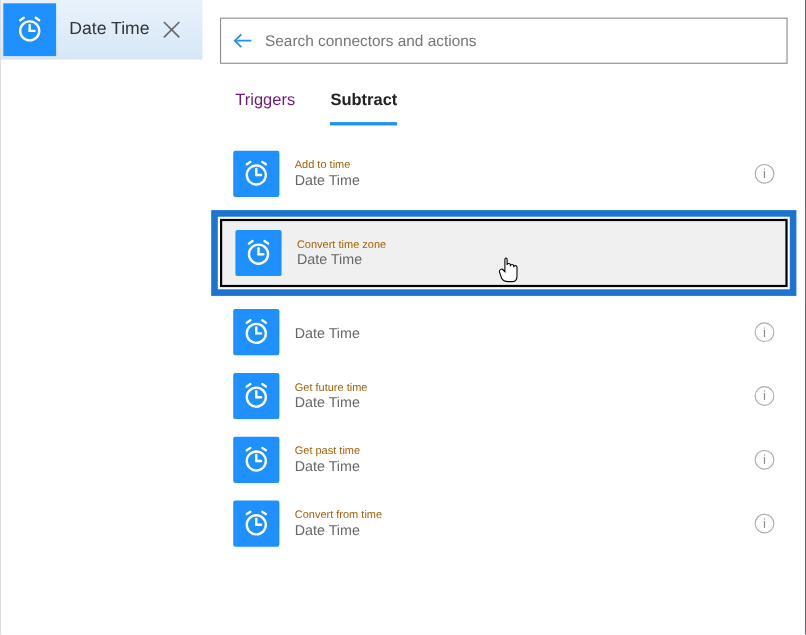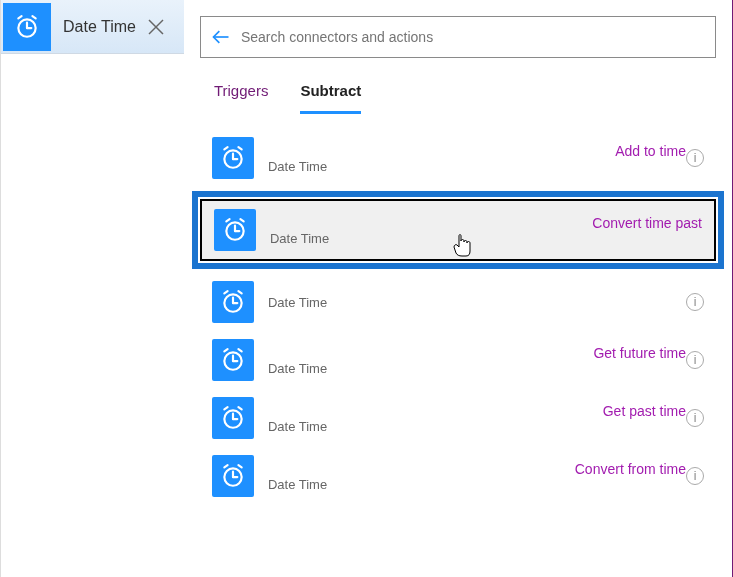--- a/index.html
+++ b/index.html
@@ -13,21 +13,21 @@
   .search { display: flex; align-items: center; border: 1px solid #8a8a8a; height: 42px; padding: 0 10px; margin-bottom: 10px; }
   .back-icon { color: #1e90ff; margin-right: 10px; display: flex; align-items: center; cursor: pointer; }
   .search input { border: none; outline: none; font-size: 14px; flex: 1; color: #333; background: transparent; }
   .tabs { display: flex; gap: 32px; padding: 6px 14px 0 14px; border-bottom: 1px solid transparent; }
   .tab { font-size: 15px; color: #701a75; padding: 8px 0 12px 0; cursor: pointer; }
   .tab.active { color: #222; font-weight: 600; border-bottom: 3px solid #1e90ff; }
   .list { margin-top: 14px; display: flex; flex-direction: column; }
   .row { display: flex; align-items: center; padding: 8px 12px; cursor: pointer; position: relative; }
   .row-icon { width: 42px; height: 42px; background: #1e90ff; border-radius: 2px; display: flex; align-items: center; justify-content: center; margin-right: 14px; flex-shrink: 0; }
   .row-text { flex: 1; }
-  .row-title { font-size: 14px; color: #a21caf; text-align: right; }
+  .row-title { font-size: 10px; color: #a16207; }
   .row-sub { font-size: 13px; color: #666; }
   .row-info { color: #888; font-size: 12px; width: 18px; height: 18px; border: 1px solid #aaa; border-radius: 50%; display: flex; align-items: center; justify-content: center; cursor: pointer; }
   .highlight-wrap { border: 6px solid #1b74cf; margin: 4px -8px; padding: 0; }
   .highlight-wrap .row { background: #f0f0f0; border: 2px solid #000; margin: 2px; }
   .cursor { position: absolute; left: 250px; top: 32px; pointer-events: none; }
   svg.alarm { width: 26px; height: 26px; }
   svg.alarm circle { fill: none; stroke: #fff; stroke-width: 2; }
   svg.alarm line { stroke: #fff; stroke-width: 2; stroke-linecap: round; }
 </style>
 </head>
@@ -95,21 +95,21 @@
           <div class="row-icon">
             <svg class="alarm" viewBox="0 0 24 24">
                 <circle cx="12" cy="13" r="8"></circle>
                 <line x1="12" y1="13" x2="12" y2="8"></line>
                 <line x1="12" y1="13" x2="16" y2="13"></line>
                 <line x1="4" y1="4" x2="7" y2="2"></line>
                 <line x1="20" y1="4" x2="17" y2="2"></line>
               </svg>
           </div>
           <div class="row-text">
-            <div class="row-title">Convert time past</div>
+            <div class="row-title">Convert time zone</div>
             <div class="row-sub">Date Time</div>
           </div>
           <svg class="cursor" width="20" height="24" viewBox="0 0 20 24">
             <path d="M7 3 L7 14 L5 12 C4 11 2 12 2 14 L4 20 C5 22 7 23 10 23 L14 23 C17 23 18 21 18 18 L18 10 C18 8 15 8 15 10 L15 9 C15 7 12 7 12 9 L12 8 C12 6 9 6 9 8 L9 3 C9 1 7 1 7 3 Z" fill="#fff" stroke="#000" stroke-width="1"></path>
           </svg>
         </div>
       </div>
 
       <div class="row">
         <div class="row-icon">

